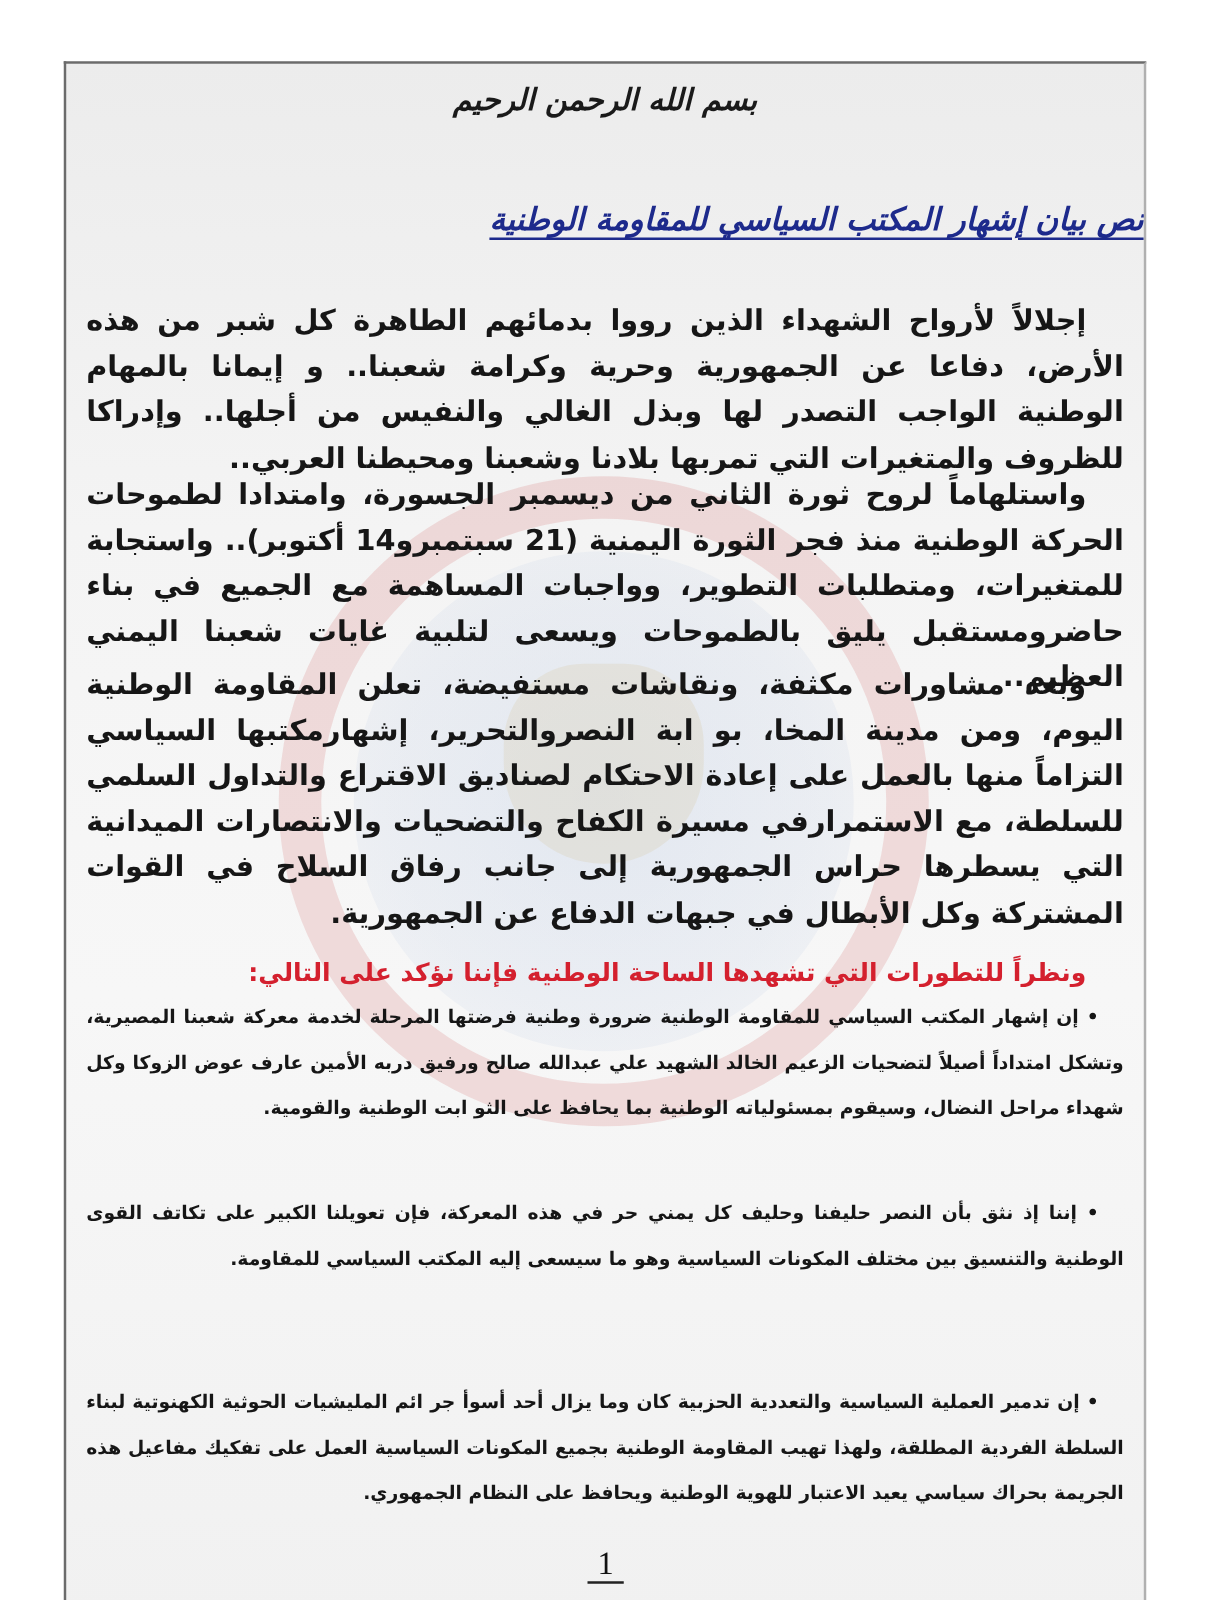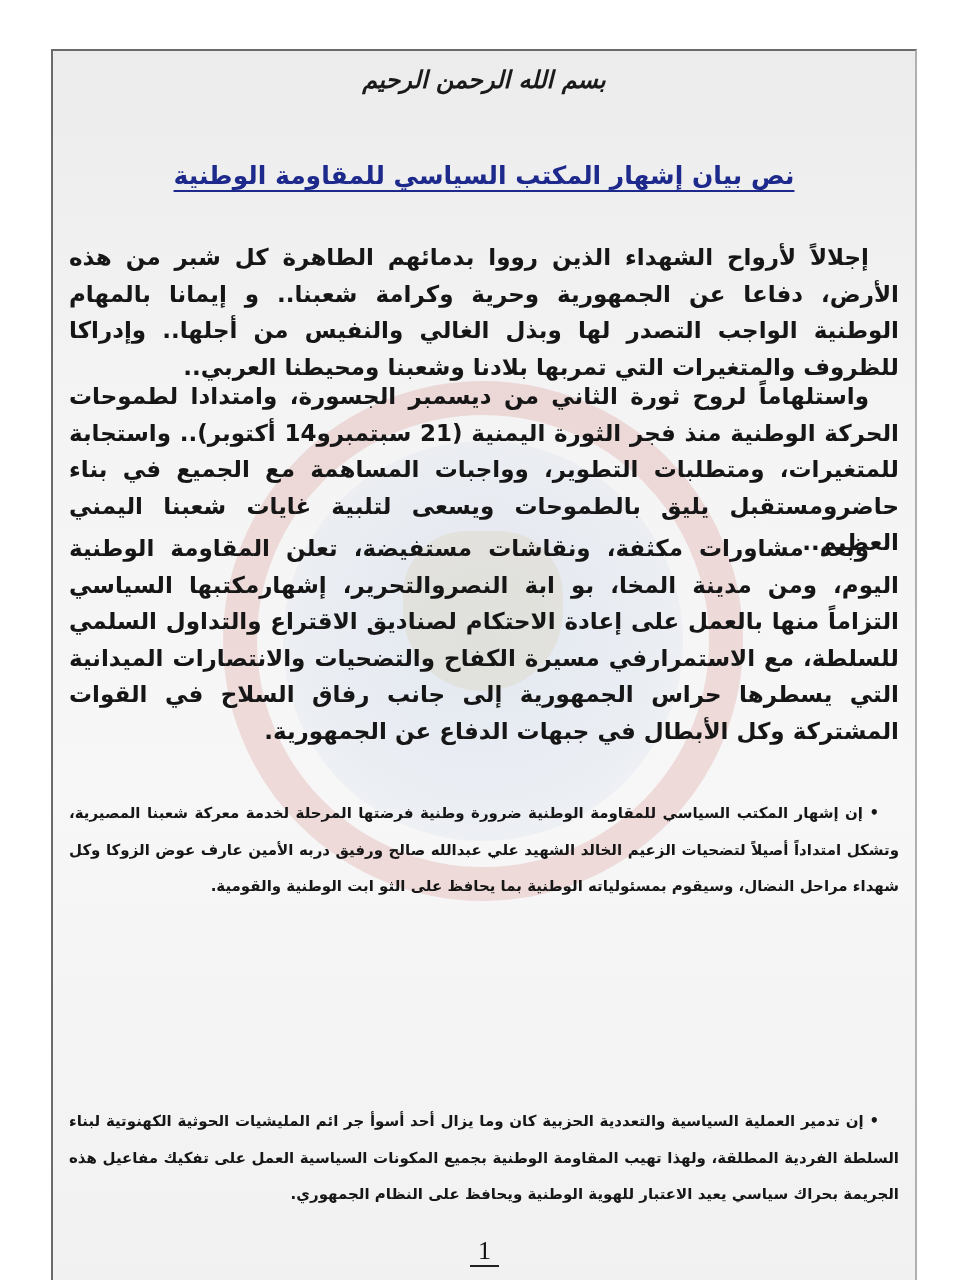--- a/index.html
+++ b/index.html
@@ -78,24 +78,24 @@
     font-style: italic;
     font-weight: bold;
     color: #1a1a1a;
     letter-spacing: -1px;
   }
   .doc-title {
     position: absolute;
     top: 110px;
     left: 0;
     right: 0;
-    text-align: center;
     font-size: 25px;
     font-weight: bold;
     color: #1d2a8c;
+    font-style: italic;
   }
   .doc-title span {
     text-decoration: underline;
     text-decoration-thickness: 2px;
     text-underline-offset: 6px;
   }
   .paragraph {
     position: absolute;
     left: 16px;
     right: 16px;
@@ -174,26 +174,31 @@
     </div>
 
     <div class="paragraph p2">
       <span class="indent"></span><span>واستلهاماً لروح ثورة الثاني من ديسمبر الجسورة، وامتدادا لطموحات الحركة الوطنية منذ فجر الثورة اليمنية (21 سبتمبرو14 أكتوبر).. واستجابة للمتغيرات، ومتطلبات التطوير، وواجبات المساهمة مع الجميع في بناء حاضرومستقبل يليق بالطموحات ويسعى لتلبية غايات شعبنا اليمني العظيم..</span>
     </div>
 
     <div class="paragraph p3">
       <span class="indent"></span><span>وبعد مشاورات مكثفة، ونقاشات مستفيضة، تعلن المقاومة الوطنية اليوم، ومن مدينة المخا، بو ابة النصروالتحرير، إشهارمكتبها السياسي التزاماً منها بالعمل على إعادة الاحتكام لصناديق الاقتراع والتداول السلمي للسلطة، مع الاستمرارفي مسيرة الكفاح والتضحيات والانتصارات الميدانية التي يسطرها حراس الجمهورية إلى جانب رفاق السلاح في القوات المشتركة وكل الأبطال في جبهات الدفاع عن الجمهورية.</span>
     </div>
 
+    <div class="subheading">ونظراً للتطورات التي تشهدها الساحة الوطنية فإننا نؤكد على التالي:</div>
 
     <div class="bullet-p b1">
       <span class="indent" style="width:20px"></span><span>•</span>
       <span>إن إشهار المكتب السياسي للمقاومة الوطنية ضرورة وطنية فرضتها المرحلة لخدمة معركة شعبنا المصيرية، وتشكل امتداداً أصيلاً لتضحيات الزعيم الخالد الشهيد علي عبدالله صالح ورفيق دربه الأمين عارف عوض الزوكا وكل شهداء مراحل النضال، وسيقوم بمسئولياته الوطنية بما يحافظ على الثو ابت الوطنية والقومية.</span>
     </div>
 
+    <div class="bullet-p b2">
+      <span class="indent" style="width:20px"></span><span>•</span>
+      <span>إننا إذ نثق بأن النصر حليفنا وحليف كل يمني حر في هذه المعركة، فإن تعويلنا الكبير على تكاتف القوى الوطنية والتنسيق بين مختلف المكونات السياسية وهو ما سيسعى إليه المكتب السياسي للمقاومة.</span>
+    </div>
 
     <div class="bullet-p b3">
       <span class="indent" style="width:20px"></span><span>•</span>
       <span>إن تدمير العملية السياسية والتعددية الحزبية كان وما يزال أحد أسوأ جر ائم المليشيات الحوثية الكهنوتية لبناء السلطة الفردية المطلقة، ولهذا تهيب المقاومة الوطنية بجميع المكونات السياسية العمل على تفكيك مفاعيل هذه الجريمة بحراك سياسي يعيد الاعتبار للهوية الوطنية ويحافظ على النظام الجمهوري.</span>
     </div>
   </div>
 </div>
 
 <div class="page-number">
   <span>1</span>

